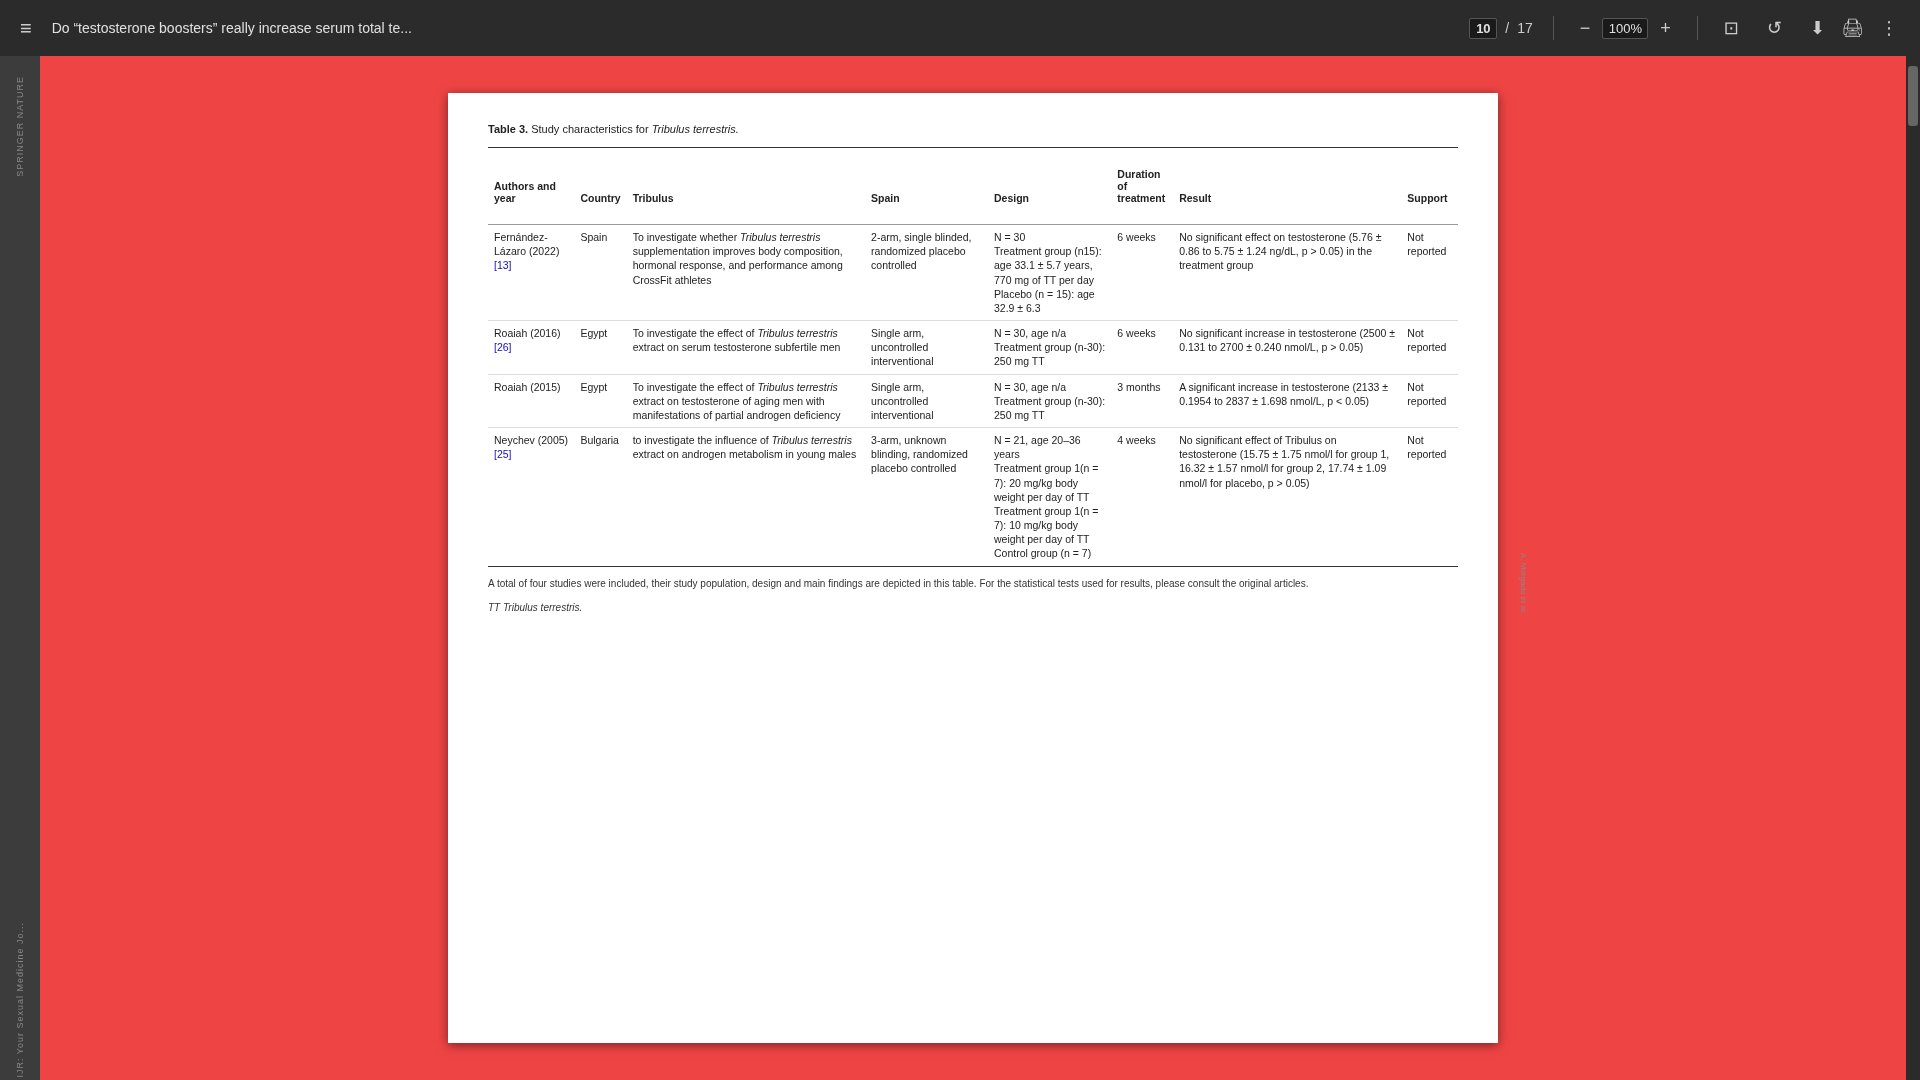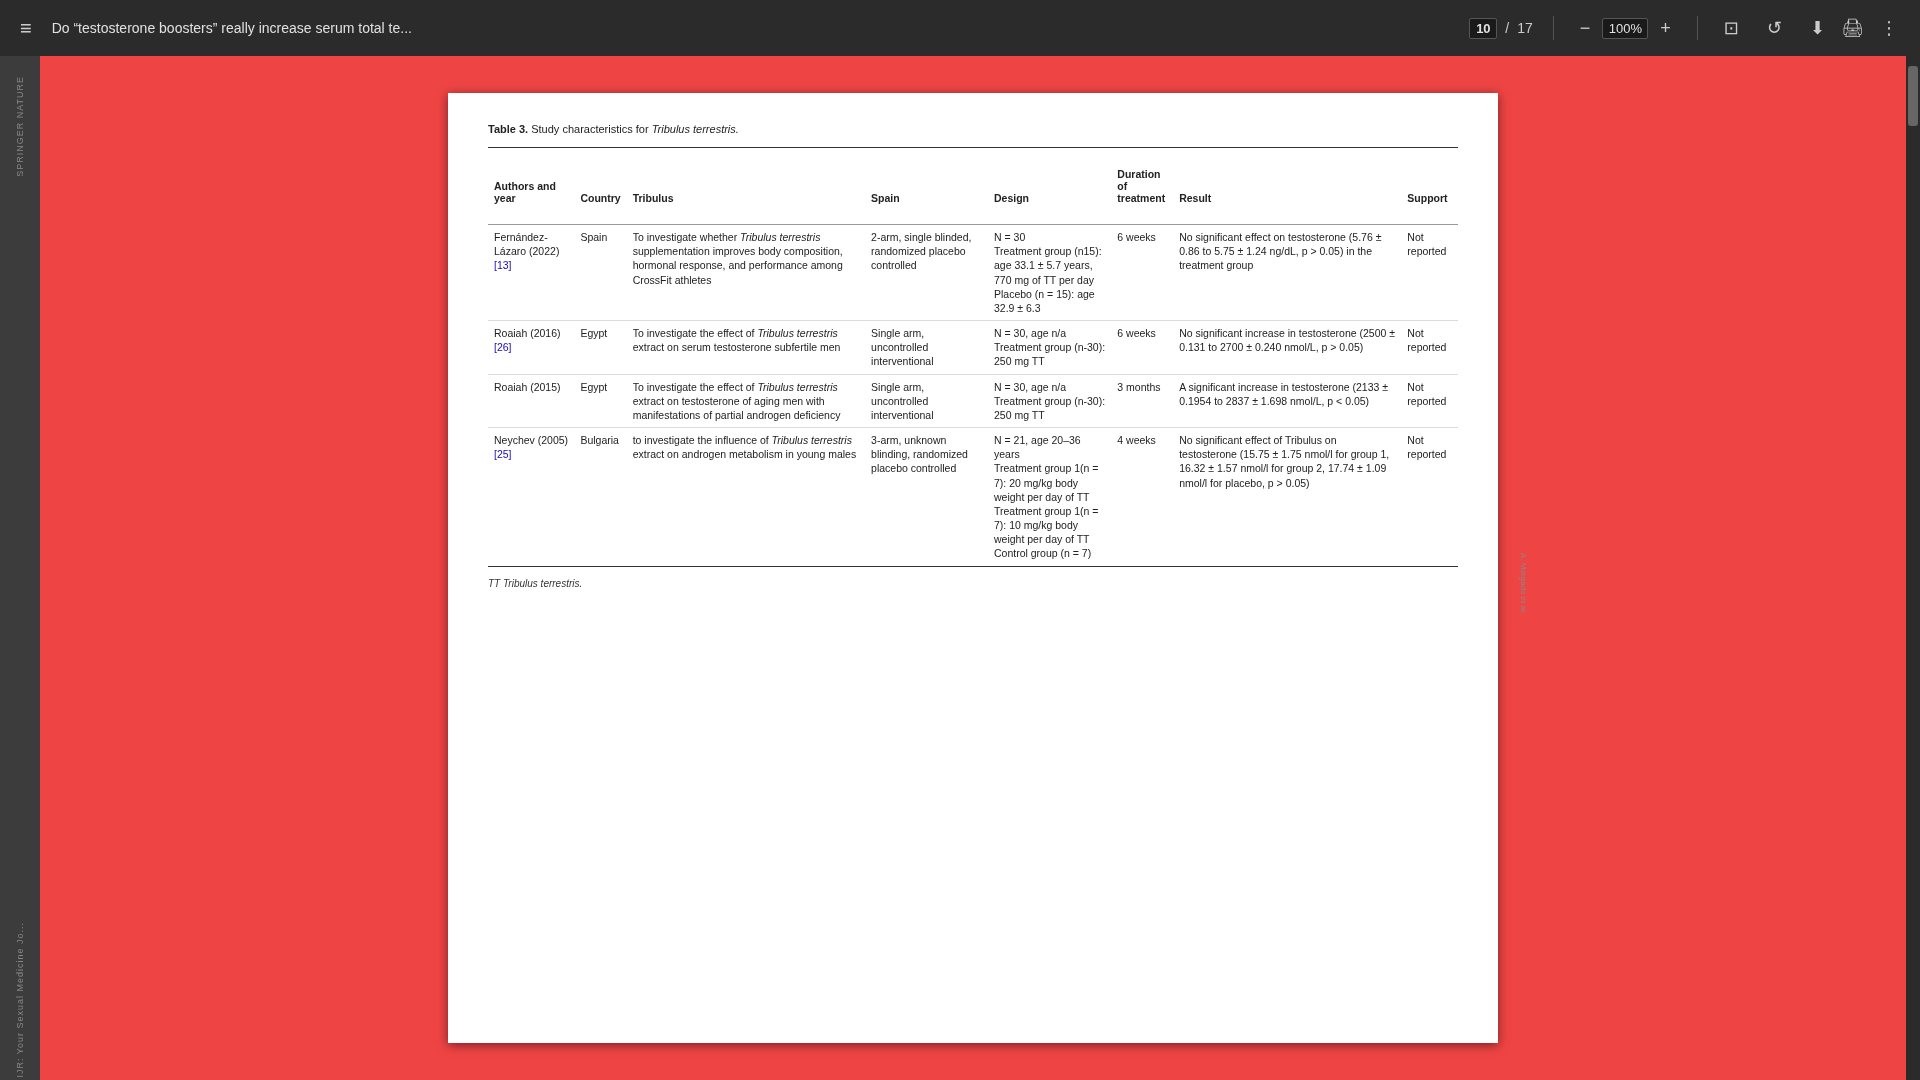--- a/index.html
+++ b/index.html
@@ -331,20 +331,21 @@
 Treatment group 1(n = 7): 20 mg/kg body weight per day of TT
 Treatment group 1(n = 7): 10 mg/kg body weight per day of TT
 Control group (n = 7)</td>
               <td>4 weeks</td>
               <td>No significant effect of Tribulus on testosterone (15.75 ± 1.75 nmol/l for group 1, 16.32 ± 1.57 nmol/l for group 2, 17.74 ± 1.09 nmol/l for placebo, p &gt; 0.05)</td>
               <td>Not reported</td>
             </tr>
           </tbody>
       </table>
 
+      <p class="footnote-text">A total of four studies were included, their study population, design and main findings are depicted in this table. For the statistical tests used for results, please consult the original articles.</p>
       <p class="footnote-text"><em>TT Tribulus terrestris.</em></p>
 
       <div id="right-margin" style="position:absolute; right:-45px; top:200px; width:40px;">
         <span class="right-margin-text">A. Morgado et al.</span>
       </div>
     </div>
   </div>
 
   <div id="scrollbar">
     <div class="scrollbar-thumb"></div>

